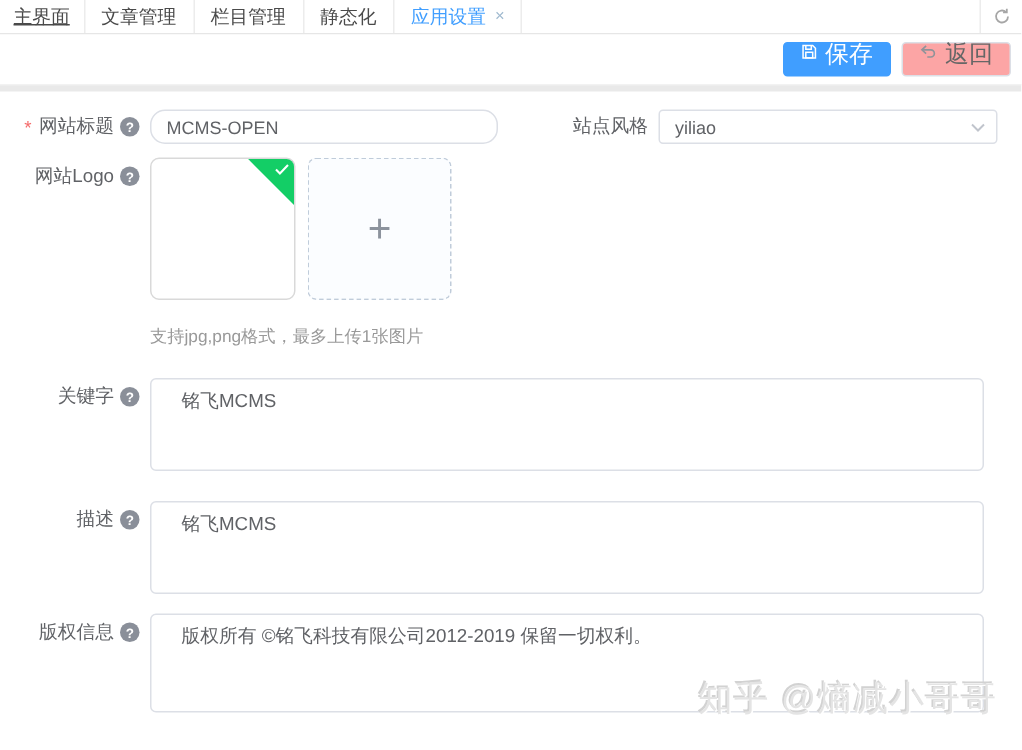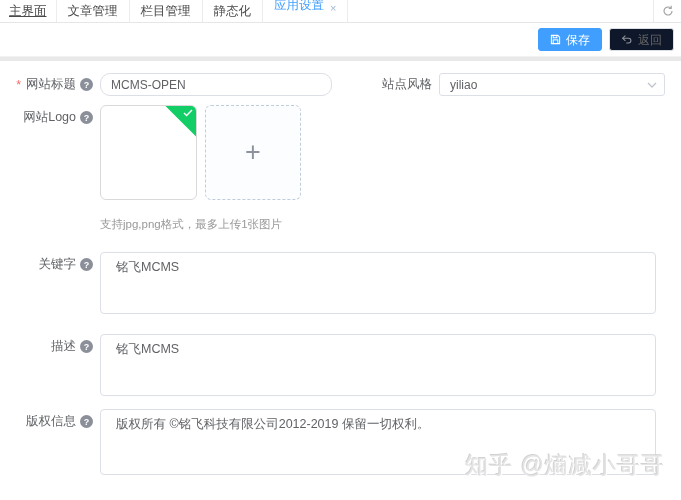--- a/index.html
+++ b/index.html
@@ -6,33 +6,33 @@
   html,body { width:681px; height:500px; background:#fff; overflow:hidden;
     font-family:"Liberation Sans","DejaVu Sans",sans-serif; }
   .app { position:relative; width:681px; height:500px; background:#fff; }
 
   
   .tabbar { height:23px; display:flex; align-items:stretch; background:#fff;
     border-bottom:1px solid #e6e6e6; }
   .tab { display:flex; align-items:center; padding:8px 11px; font-size:12.5px;
     color:#4a4a4a; border-right:1px solid #ececec; cursor:pointer; white-space:nowrap; }
   .tab.first { padding:0 9px;text-decoration:underline; }
-  .tab.active { color:#409EFF;align-items:flex-end; }
+  .tab.active { color:#409EFF; }
   .tab-close { margin-left:6px; font-size:11px; color:#9fb9cf; line-height:1; }
   .tab-fill { flex:1; }
   .tab-refresh { width:28px; display:flex; align-items:center; justify-content:center;
     border-left:1px solid #ececec; cursor:pointer; }
 
   
   .toolbar { height:33px; display:flex; align-items:center; justify-content:flex-end;
     padding-right:7px; background:#fff; }
-  .btn { display:inline-flex; align-items:center; gap:5px; height:23px; padding:0 11px;
-    font-size:12px; border-radius:3px; cursor:pointer; line-height:1; }
+  .btn { display:inline-flex; gap:5px; height:23px; padding:0 11px;
+    font-size:16px; border-radius:3px; cursor:pointer; line-height:1; }
   .btn-save { background:#409EFF; border:1px solid #409EFF; color:#fff; margin-right:7px; }
-  .btn-back { background:#0f172a; border:1px solid #dcdfe6; color:#666; }
+  .btn-back { background:#fca5a5; border:1px solid #dcdfe6; color:#666; }
 
   .hdivider { height:5px; background:#e9e9e9; border-top:1px solid #f2f2f2; }
 
   
   .form { padding-top:12px; position:relative; }
   .frow { display:flex; }
   .label-col { width:93px; flex:0 0 93px; display:flex; justify-content:flex-end;
     align-items:center; gap:4px; font-size:12.5px; color:#606266; }
   .label-top { align-items:flex-start; padding-top:4px; }
   .req { color:#F56C6C; font-size:12.5px; margin-right:1px; }
@@ -61,21 +61,21 @@
   .upload-add { width:96px; height:95px; border:1px dashed #c0ccda; border-radius:6px;
     background:#fbfdff; display:flex; align-items:center; justify-content:center;
     cursor:pointer; }
   .plus { font-size:27px; font-weight:100; color:#8c939d; line-height:1; }
 
   .hint { margin-left:100px; margin-top:17px; font-size:11.5px; color:#999; }
 
   .rowta { margin-top:20px; }
   .rowta.copy { margin-top:13px; }
   .ta { width:556px; height:62px; margin-left:7px; border:1px solid #dcdfe6;
-    border-radius:4px; padding:5px 15px; font-size:12.5px; color:#606266; resize:none;
+    border-radius:4px; padding:5px 20px; font-size:12.5px; color:#606266; resize:none;
     outline:none; font-family:"Liberation Sans","DejaVu Sans",sans-serif; line-height:1.5; }
   .ta.tall { height:66px; }
 
   .watermark { position:absolute; right:16px; top:450px; font-size:23px;
     color:#e4e4e4; letter-spacing:1px; white-space:nowrap;
     text-shadow:1px 1px 0 #fff, -1px -1px 0 #d2d2d2; pointer-events:none; }
 
   svg { display:block; }
 </style>
 </head>

